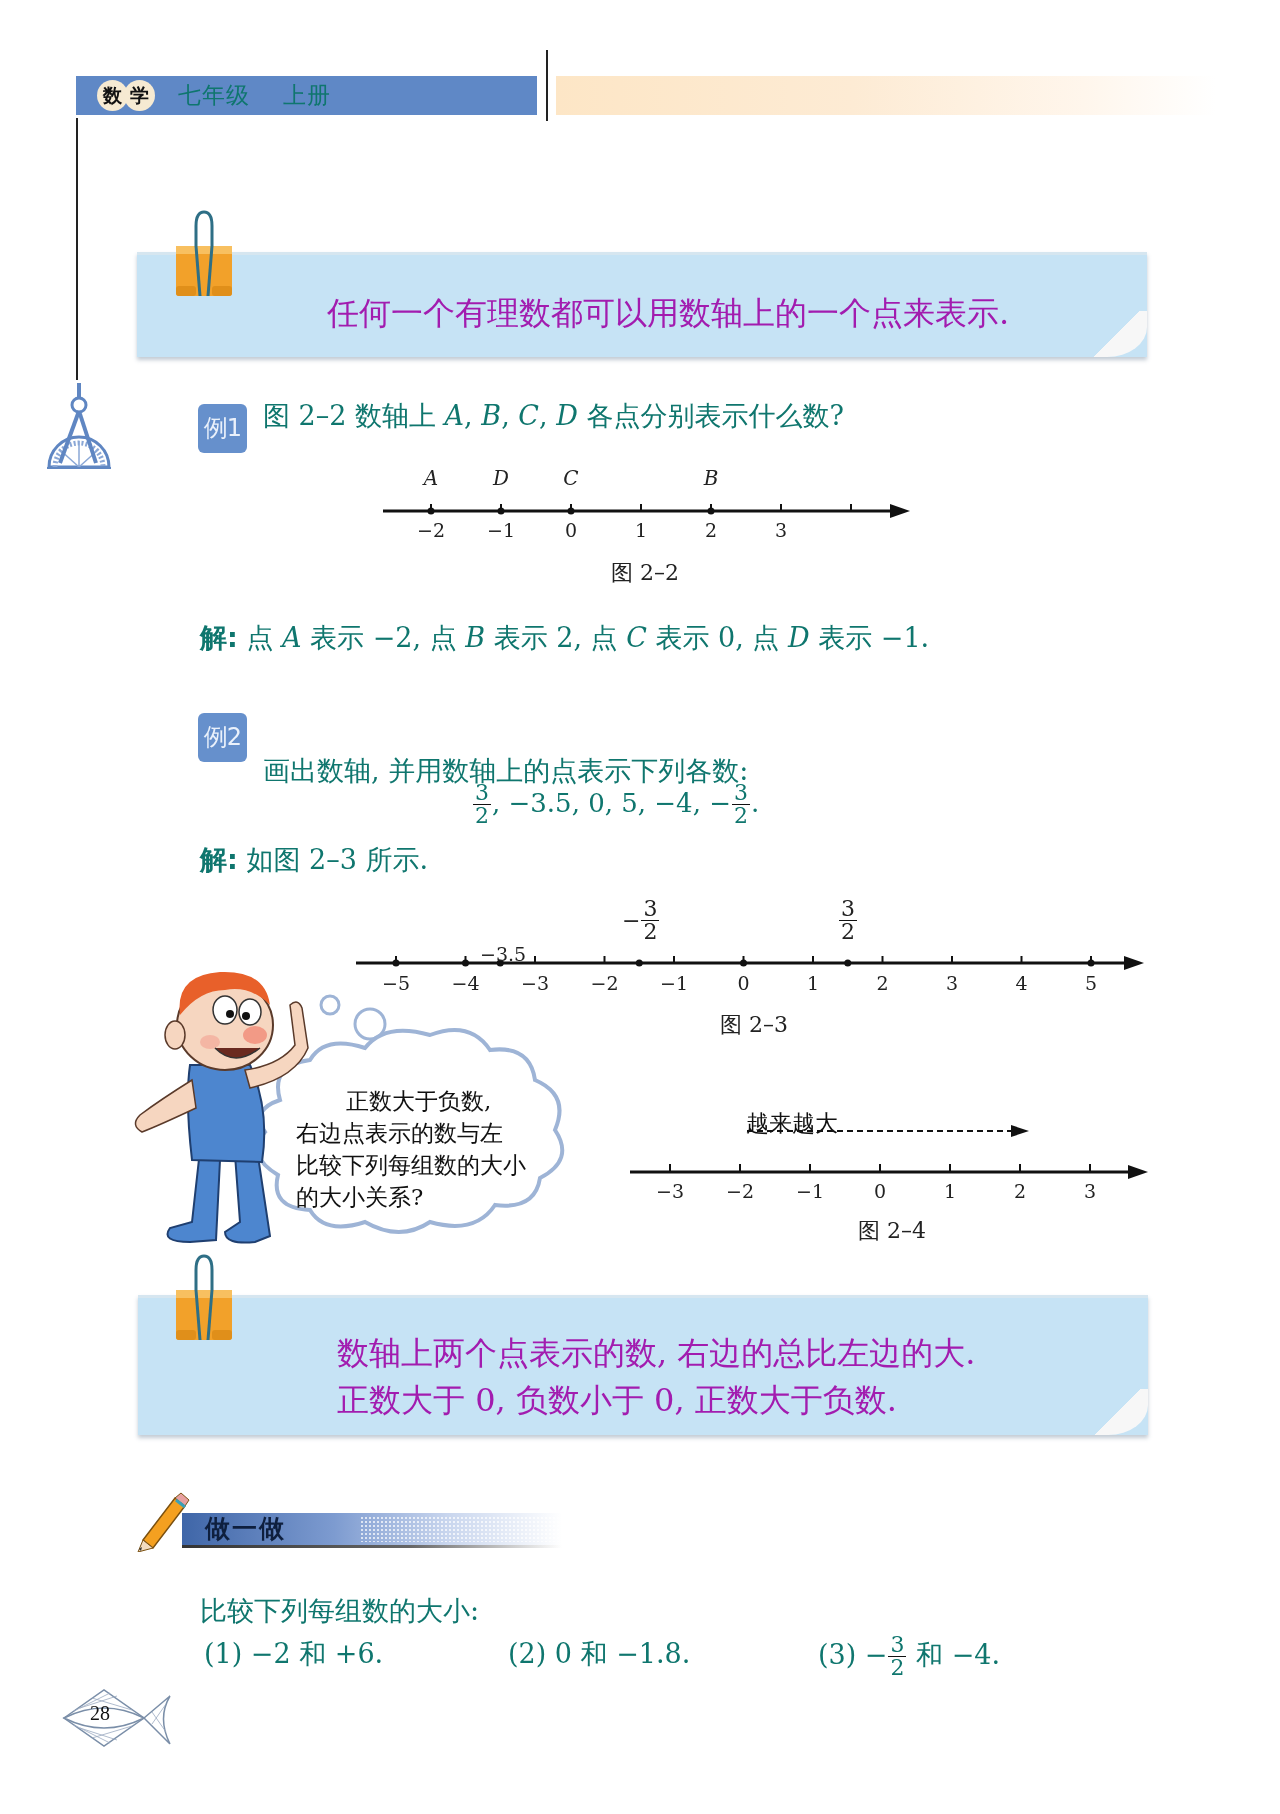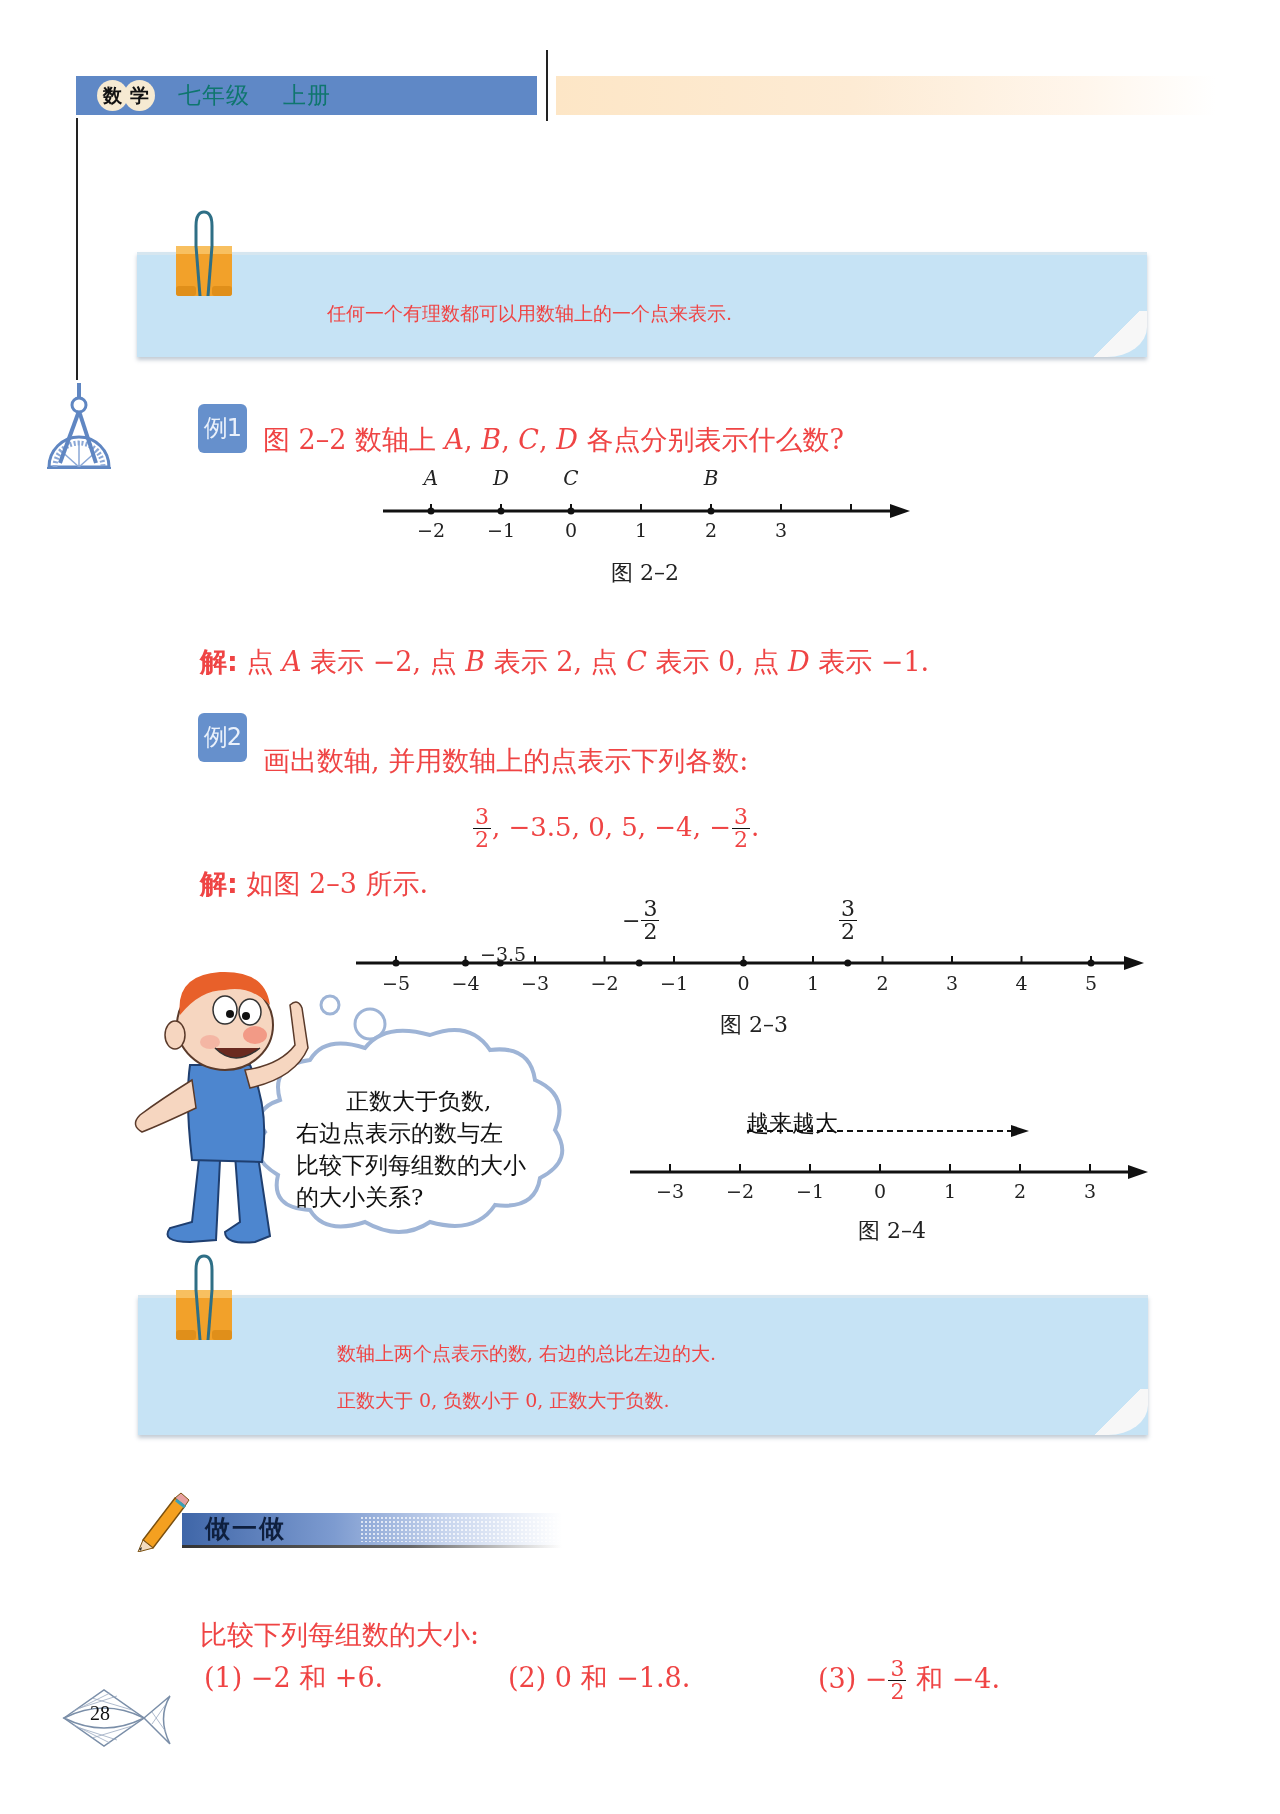--- a/index.html
+++ b/index.html
@@ -14,29 +14,29 @@
   .hdr-text { top:79px; color:#0f766e; font-family:"DejaVu Sans","Liberation Sans",sans-serif; font-size:23px; line-height:33px; letter-spacing:1px; }
   .hdr-divider { left:546px; top:50px; width:2px; height:71px; background:#222; }
   .hdr-grad { left:556px; top:76px; width:660px; height:39px;
     background:linear-gradient(to right,#fde6c6 0%,#fdebd4 45%,#fff6ec 80%,rgba(255,255,255,0) 100%); }
   .margin-line { left:76px; top:118px; width:2px; height:262px; background:#222; }
 
   
   .note-box { background:#c6e3f5; border-top:3px solid #d6e6f0; box-shadow:0 3px 4px rgba(120,140,160,0.45); }
   .note-curl { width:60px; height:46px; background:linear-gradient(135deg,#c6e3f5 50%,#f7f7f7 50%);
     border-bottom-right-radius:40px 30px; }
-  .note-text { font-size:19px; line-height:46px; color:#ef4444; white-space:nowrap; }
+  .note-text { font-size:32px; line-height:46px; color:#a21caf; white-space:nowrap; }
 
   
   .clip { width:60px; height:95px; }
 
   
   .ex-badge { width:49px; height:49px; border-radius:6px; background:#6690cc; color:#eaf1fb;
     font-family:"DejaVu Sans","Liberation Sans",sans-serif; font-size:24px; line-height:49px; text-align:center; letter-spacing:-1px; }
-  .body-text { font-size:27px; line-height:40px; white-space:nowrap; color:#ef4444;margin-top:24px; }
+  .body-text { font-size:27px; line-height:40px; white-space:nowrap; color:#0f766e; }
   .bold-lead { font-weight:bold; font-family:"DejaVu Sans","Liberation Sans",sans-serif; }
   i.v { font-style:italic; }
 
   .frac { display:inline-block; vertical-align:middle; text-align:center; font-size:22px; line-height:22px; margin:0 1px; }
   .frac span { display:block; }
   .frac .num { border-bottom:1.5px solid #111; padding:0 2px; }
 
   .axis-label { font-size:19px; color:#222; text-align:center; width:40px; margin-left:-20px; white-space:nowrap; }
   .pt-label { font-size:20px; font-style:italic; color:#222; text-align:center; width:30px; margin-left:-15px; }
   .fig-caption { font-size:22px; color:#222; white-space:nowrap; }
@@ -128,21 +128,21 @@
 <div class="abs axis-label" style="left:641px; top:519px;">1</div>
 <div class="abs axis-label" style="left:711px; top:519px;">2</div>
 <div class="abs axis-label" style="left:781px; top:519px;">3</div>
 <div class="abs fig-caption" style="left:611px; top:558px;">图 2–2</div>
 
 <div class="abs body-text" style="left:200px; top:618px;">
   <span class="bold-lead">解:</span><span> 点 </span><i class="v">A</i><span> 表示 −2, </span><span>点 </span><i class="v">B</i><span> 表示 2, </span><span>点 </span><i class="v">C</i><span> 表示 0, </span><span>点 </span><i class="v">D</i><span> 表示 −1.</span>
 </div>
 
 <div class="abs ex-badge" style="left:198px; top:713px;">例2</div>
-<div class="abs body-text" style="left:263px; top:717px;">画出数轴, 并用数轴上的点表示下列各数:</div>
+<div class="abs body-text" style="left:263px; top:751px;">画出数轴, 并用数轴上的点表示下列各数:</div>
 
 <div class="abs body-text" style="left:472px; top:782px; font-size:26px;">
   <span class="frac"><span class="num">3</span><span>2</span></span><span>, −3.5, 0, 5, −4, −</span><span class="frac"><span class="num">3</span><span>2</span></span><span>.</span>
 </div>
 
 <div class="abs body-text" style="left:200px; top:840px;">
   <span class="bold-lead">解:</span><span> 如图 2–3 所示.</span>
 </div>
 
 <div class="abs" style="left:356px; top:947px; width:790px; height:34px;">

